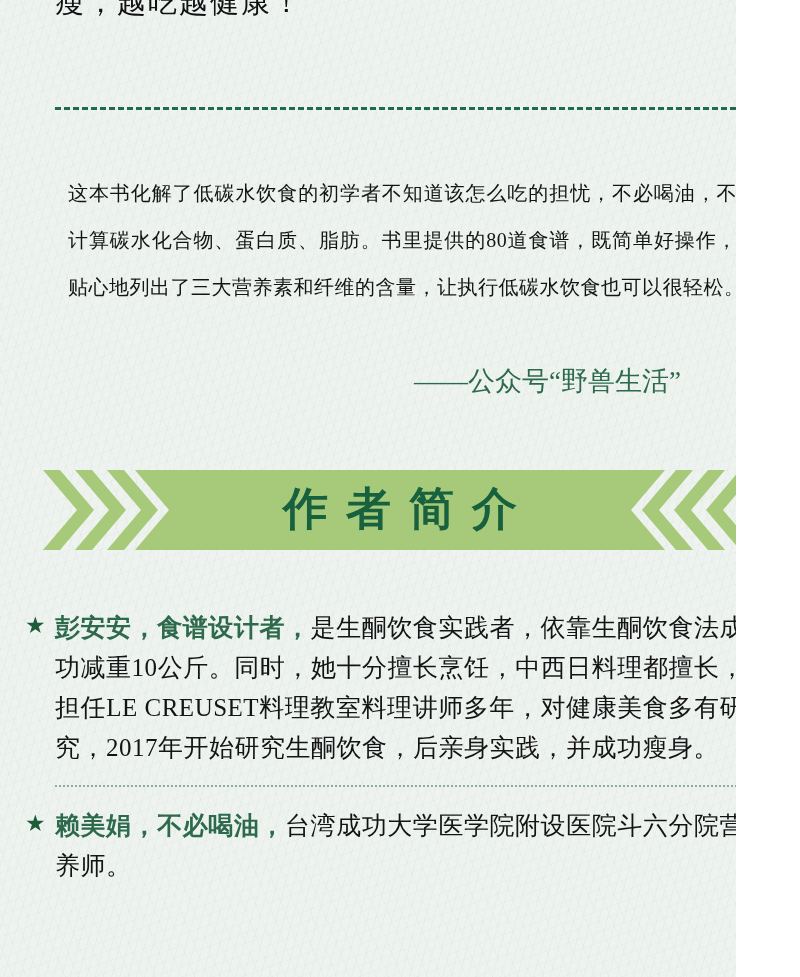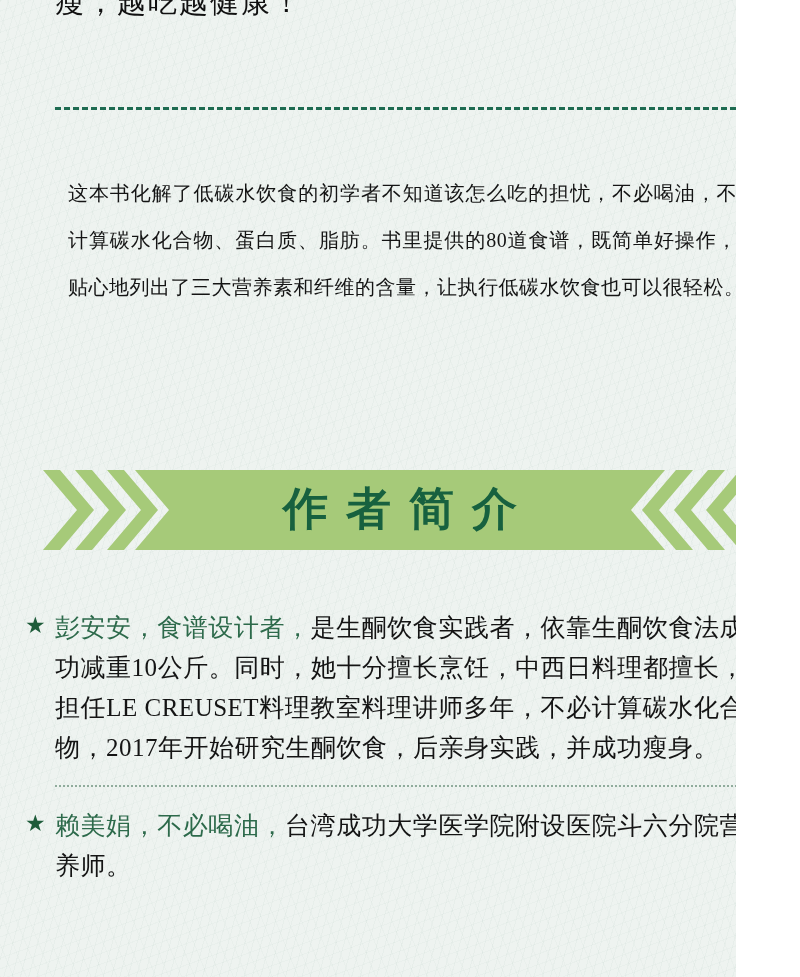--- a/index.html
+++ b/index.html
@@ -57,51 +57,52 @@
   .author-2 { top:806px; }
   .author .star {
     position:absolute; left:0; top:6px;
     font-size:23px; color:#1e5c3a; line-height:1;
   }
   .author p {
     margin:0 0 0 30px;
     font-size:25px; line-height:40px; letter-spacing:0.5px;
     text-align:justify; color:#141414;
   }
-  .author .name { color:#2d6a4b; font-weight:normal; }
+  .author .name { color:#2d6a4b; font-weight:bold; }
 </style>
 </head>
 <body>
 
 <div class="page">
 
   <div class="quote-partial">瘦，越吃越健康！</div>
 
 
   <div class="divider-dashed"></div>
 
   <p class="quote-body">这本书化解了低碳水饮食的初学者不知道该怎么吃的担忧，不必喝油，不必计算碳水化合物、蛋白质、脂肪。书里提供的80道食谱，既简单好操作，还贴心地列出了三大营养素和纤维的含量，让执行低碳水饮食也可以很轻松。</p>
 
+  <div class="attribution attr2">——公众号“野兽生活”</div>
 
   <div class="banner">
     <svg width="800" height="80" viewBox="0 0 800 80">
       <polygon points="43,0 60,0 94,40 60,80 43,80 77,40" fill="#a6ca79"></polygon>
       <polygon points="75,0 92,0 126,40 92,80 75,80 109,40" fill="#a6ca79"></polygon>
       <polygon points="107,0 124,0 158,40 124,80 107,80 141,40" fill="#a6ca79"></polygon>
       <polygon points="135,0 665,0 631,40 665,80 135,80 169,40" fill="#a6ca79"></polygon>
       <polygon points="757,0 740,0 706,40 740,80 757,80 723,40" fill="#a6ca79"></polygon>
       <polygon points="725,0 708,0 674,40 708,80 725,80 691,40" fill="#a6ca79"></polygon>
       <polygon points="693,0 676,0 642,40 676,80 693,80 659,40" fill="#a6ca79"></polygon>
     </svg>
     <div class="banner-title">作者简介</div>
   </div>
 
   <div class="author author-1">
     <span class="star">★</span>
-    <p><span class="name">彭安安，食谱设计者，</span><span>是生酮饮食实践者，依靠生酮饮食法成功减重10公斤。同时，她十分擅长烹饪，中西日料理都擅长，担任LE CREUSET料理教室料理讲师多年，不必计算碳水化合物，2017年开始研究生酮饮食，后亲身实践，并成功瘦身。</span></p>
+    <p><span class="name">彭安安，食谱设计者，</span><span>是生酮饮食实践者，依靠生酮饮食法成功减重10公斤。同时，她十分擅长烹饪，中西日料理都擅长，担任LE CREUSET料理教室料理讲师多年，对健康美食多有研究，2017年开始研究生酮饮食，后亲身实践，并成功瘦身。</span></p>
   </div>
 
   <div class="divider-dotted"></div>
 
   <div class="author author-2">
     <span class="star">★</span>
     <p><span class="name">赖美娟，不必喝油，</span><span>台湾成功大学医学院附设医院斗六分院营养师。</span></p>
   </div>
 
 </div>

